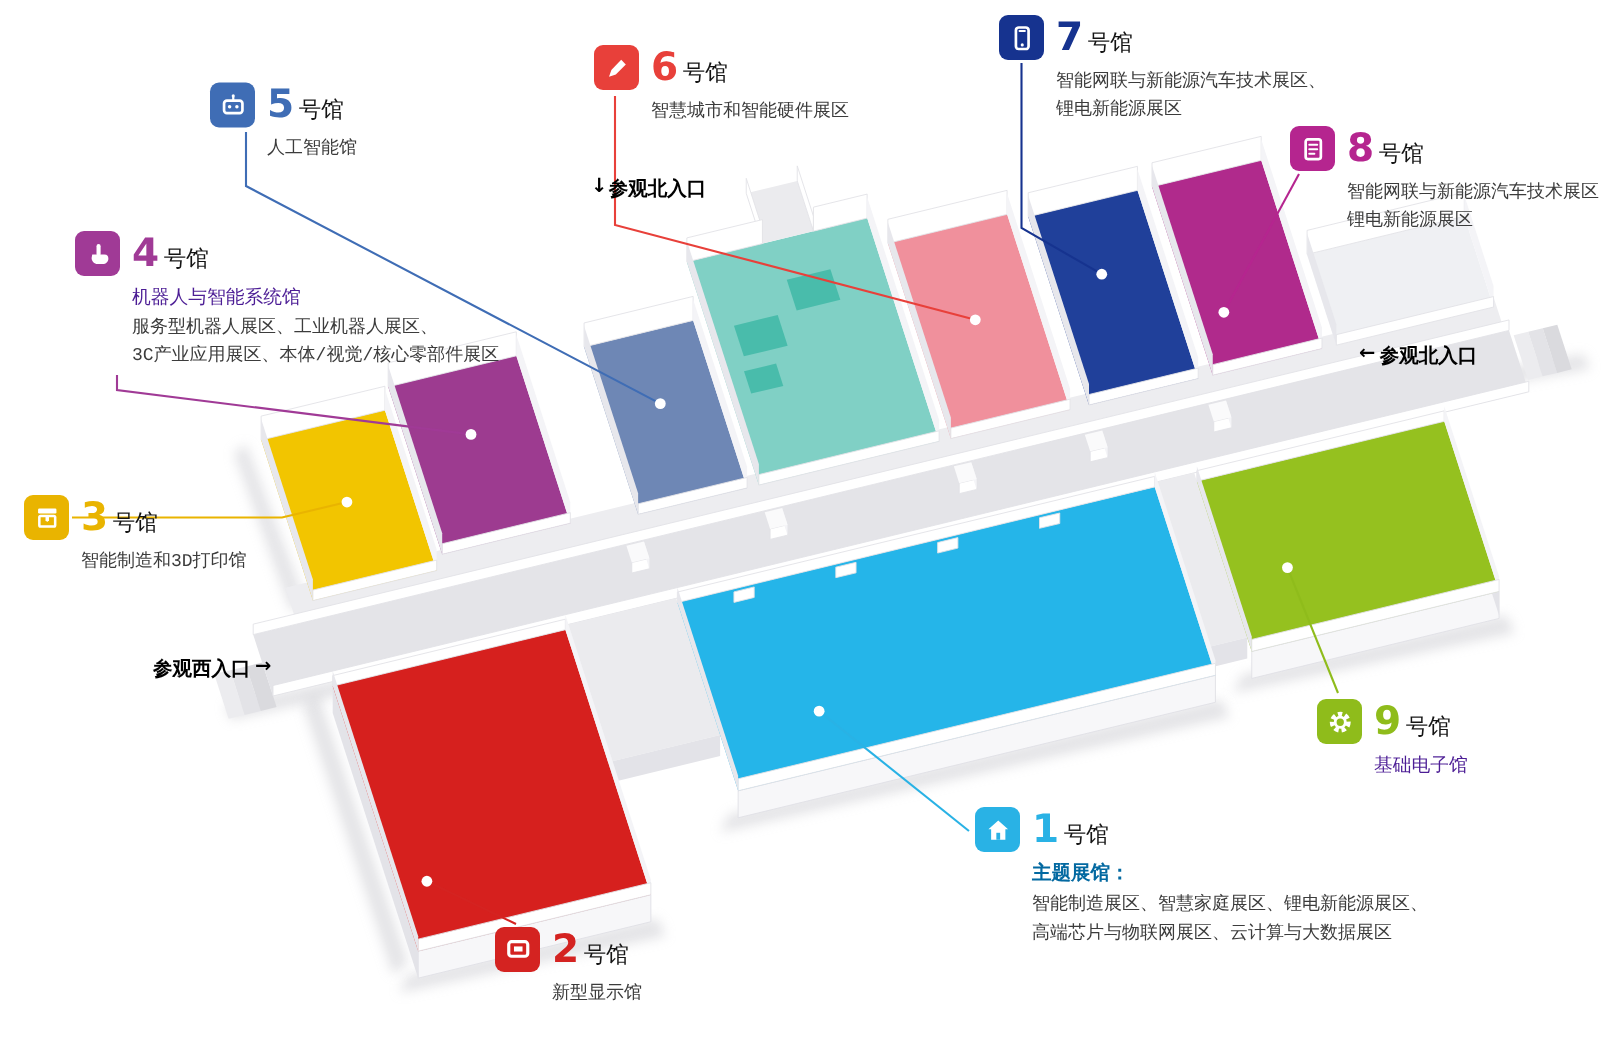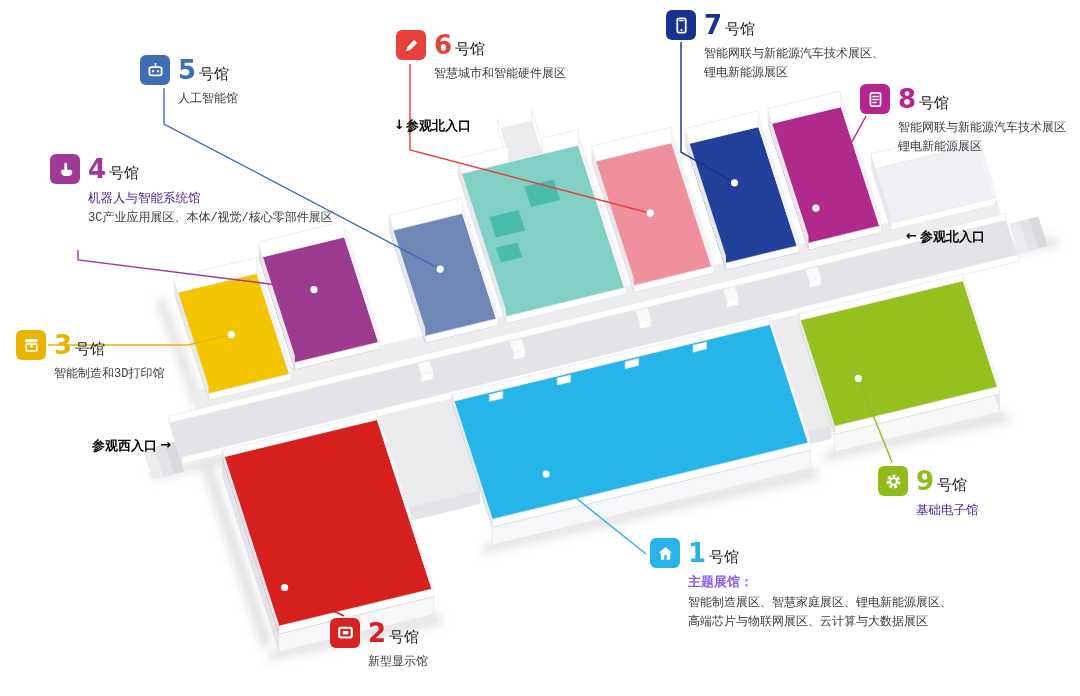--- a/index.html
+++ b/index.html
@@ -9,26 +9,26 @@
   #map-svg{position:absolute;left:0;top:0;}
   #labels{position:absolute;left:0;top:0;width:100%;height:100%;pointer-events:none;}
   .hall-label{position:absolute;}
   .hall-head{display:flex;align-items:center;gap:8px;}
   .hall-icon{width:30px;height:30px;border-radius:6px;display:flex;align-items:center;justify-content:center;flex:0 0 30px;}
   .hall-numwrap{display:flex;align-items:baseline;gap:3px;}
   .hall-num{font-size:26px;font-weight:700;line-height:1;}
   .hall-unit{font-size:15px;font-weight:400;color:#141414;}
   .hall-body{margin-left:38px;margin-top:5px;font-family:Liberation Mono, monospace;}
   .hall-title{font-size:12.5px;color:#4c1d95;line-height:1.6;white-space:nowrap;}
-  .hall-label.h1 .hall-title{font-weight:700;font-size:13px;color:#8b5cf6;}
+  .hall-label.h1 .hall-title{font-weight:700;font-size:13px;color:#0369a1;}
   .desc-line{font-size:12px;color:#3c3c3c;line-height:1.6;white-space:nowrap;}
   .entrance{position:absolute;font-size:13px;font-weight:700;color:#000;white-space:nowrap;display:flex;gap:3px;}
   .ent-north{left:394px;top:117px;gap:1px;}
   .ent-east{left:906px;top:228px;}
-  .ent-west{left:92px;top:437px;}
+  .ent-west{left:102px;top:437px;}
 </style>
 </head>
 <body>
 
 <div class="stage">
   <svg id="map-svg" width="1080" height="696" viewBox="0 0 1080 696">
       <defs>
         <filter id="soft" x="-40%" y="-40%" width="180%" height="180%">
           <feGaussianBlur stdDeviation="4"></feGaussianBlur>
         </filter>
@@ -232,20 +232,21 @@
             </svg>
           </span>
       <span class="hall-numwrap">
         <span class="hall-num" style="color: rgb(160, 58, 150);">4</span>
         <span class="hall-unit">号馆</span>
       </span>
     </div>
     <div class="hall-body">
       <div class="hall-title">机器人与智能系统馆</div>
       <div class="hall-desc">
+            <div class="desc-line">服务型机器人展区、工业机器人展区、</div>
             <div class="desc-line">3C产业应用展区、本体/视觉/核心零部件展区</div>
           </div>
     </div>
   </div>
       <div class="hall-label h5" style="left: 140px; top: 55px;">
     <div class="hall-head">
       <span class="hall-icon" style="background: rgb(63, 109, 181);">
             <svg width="19" height="19" viewBox="0 0 18 18">
               <rect x="3.2" y="5.8" width="11.6" height="7.8" rx="1.8" fill="none" stroke="#fff" stroke-width="1.7"></rect>
               <circle cx="6.7" cy="9.7" r="1.1" fill="#fff"></circle>

